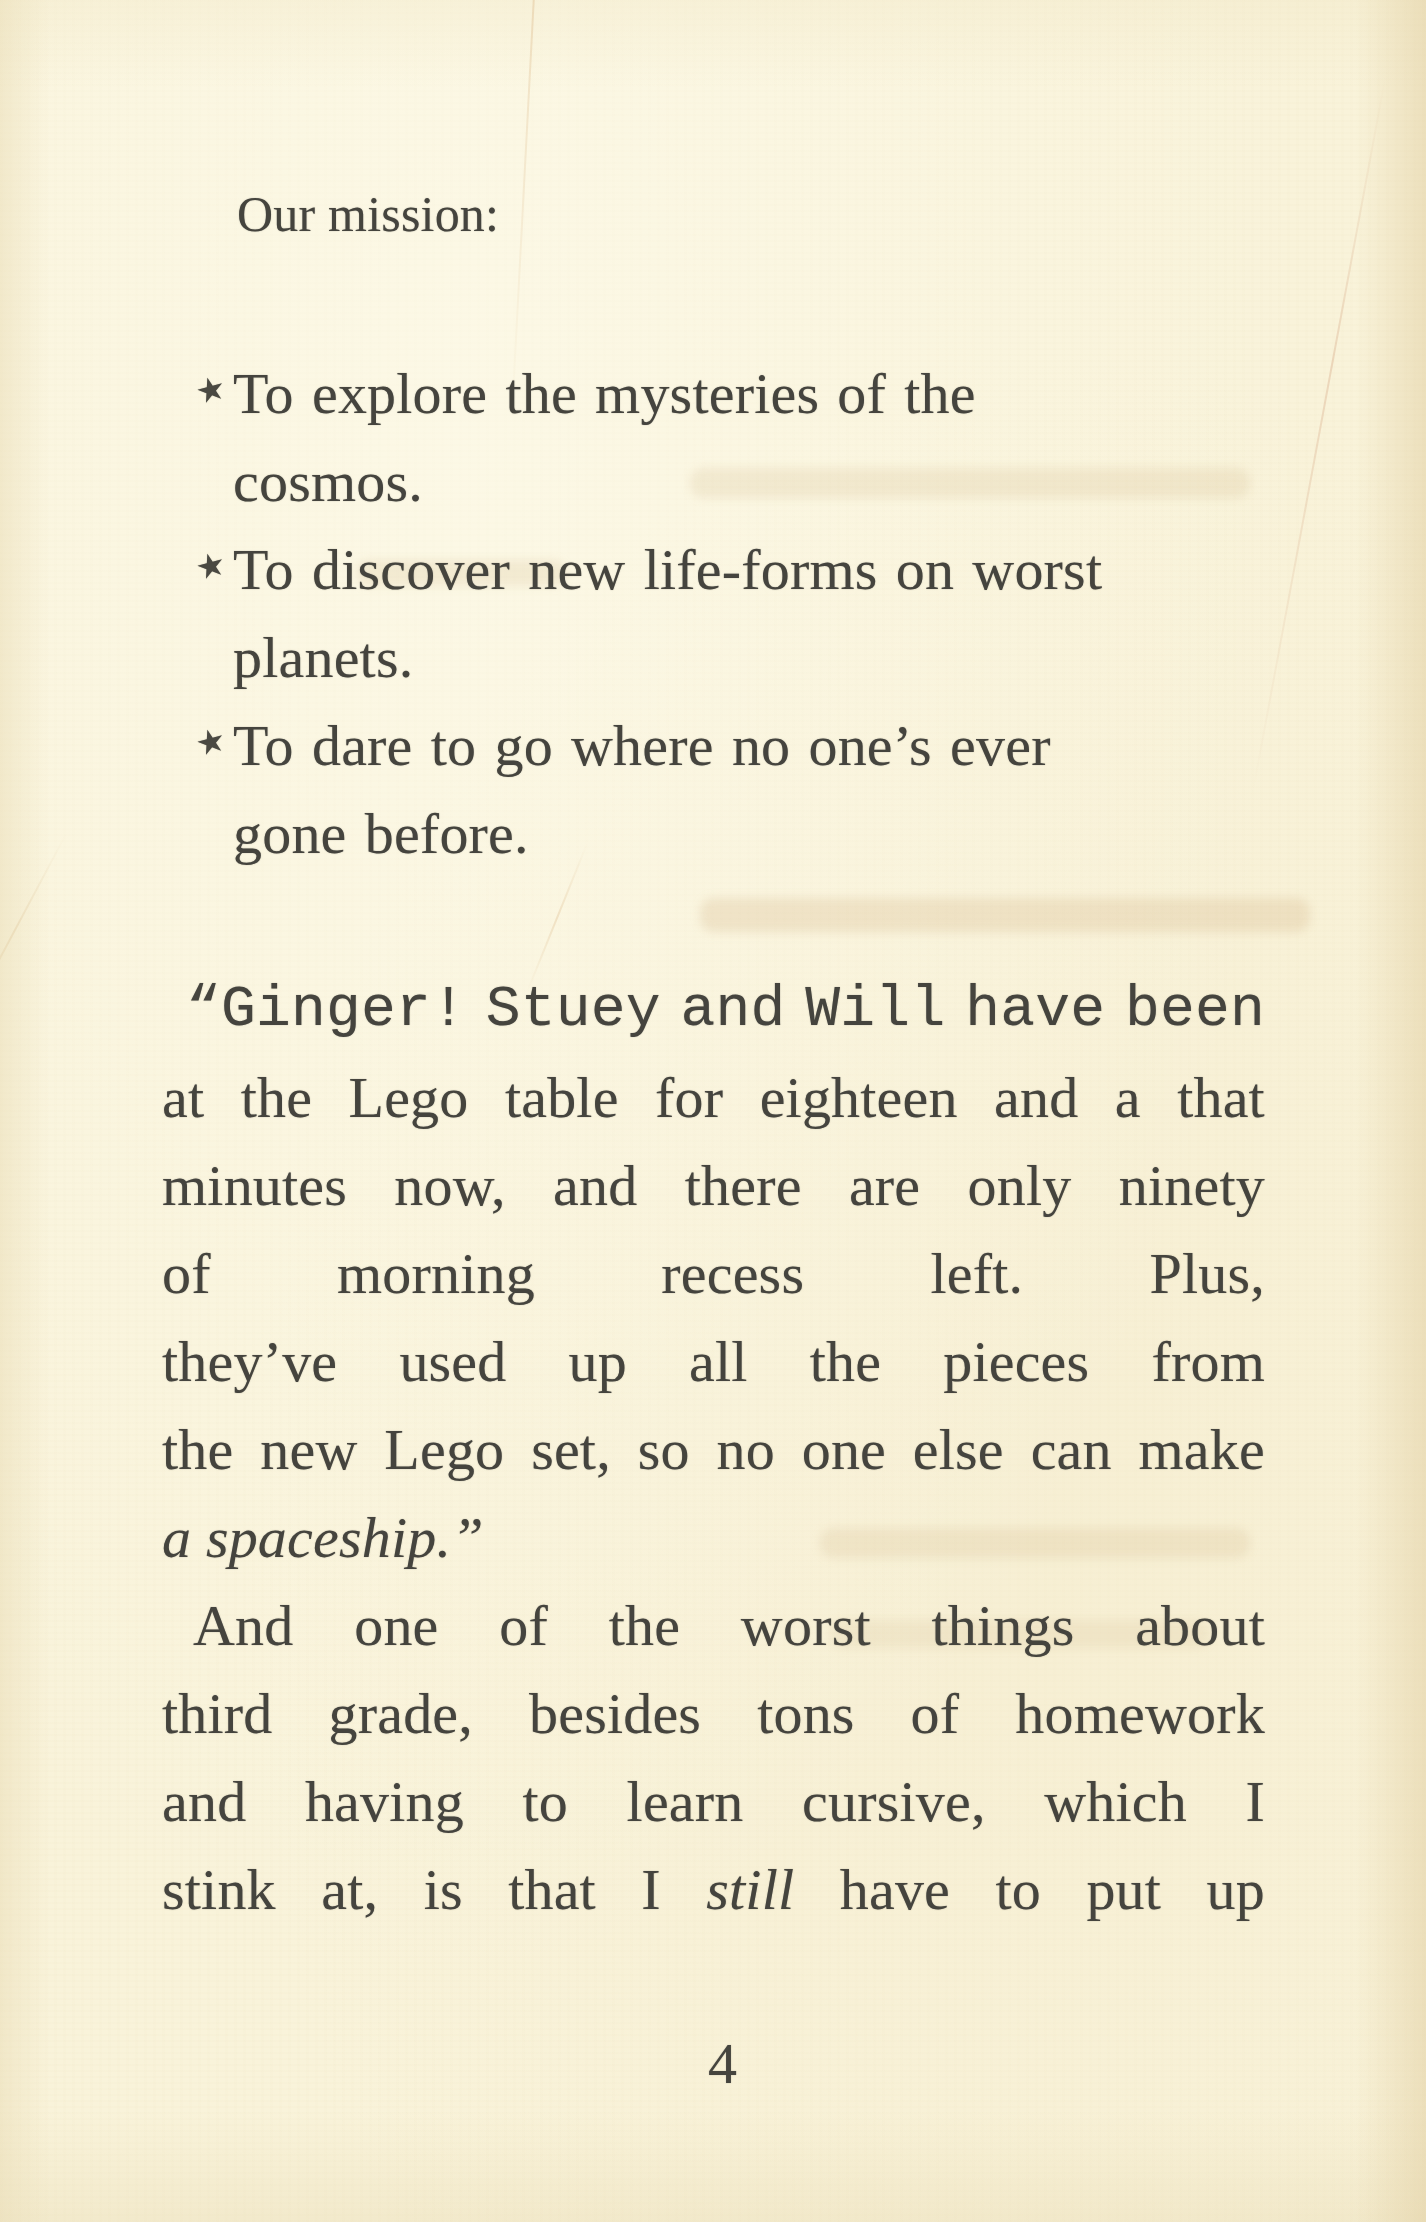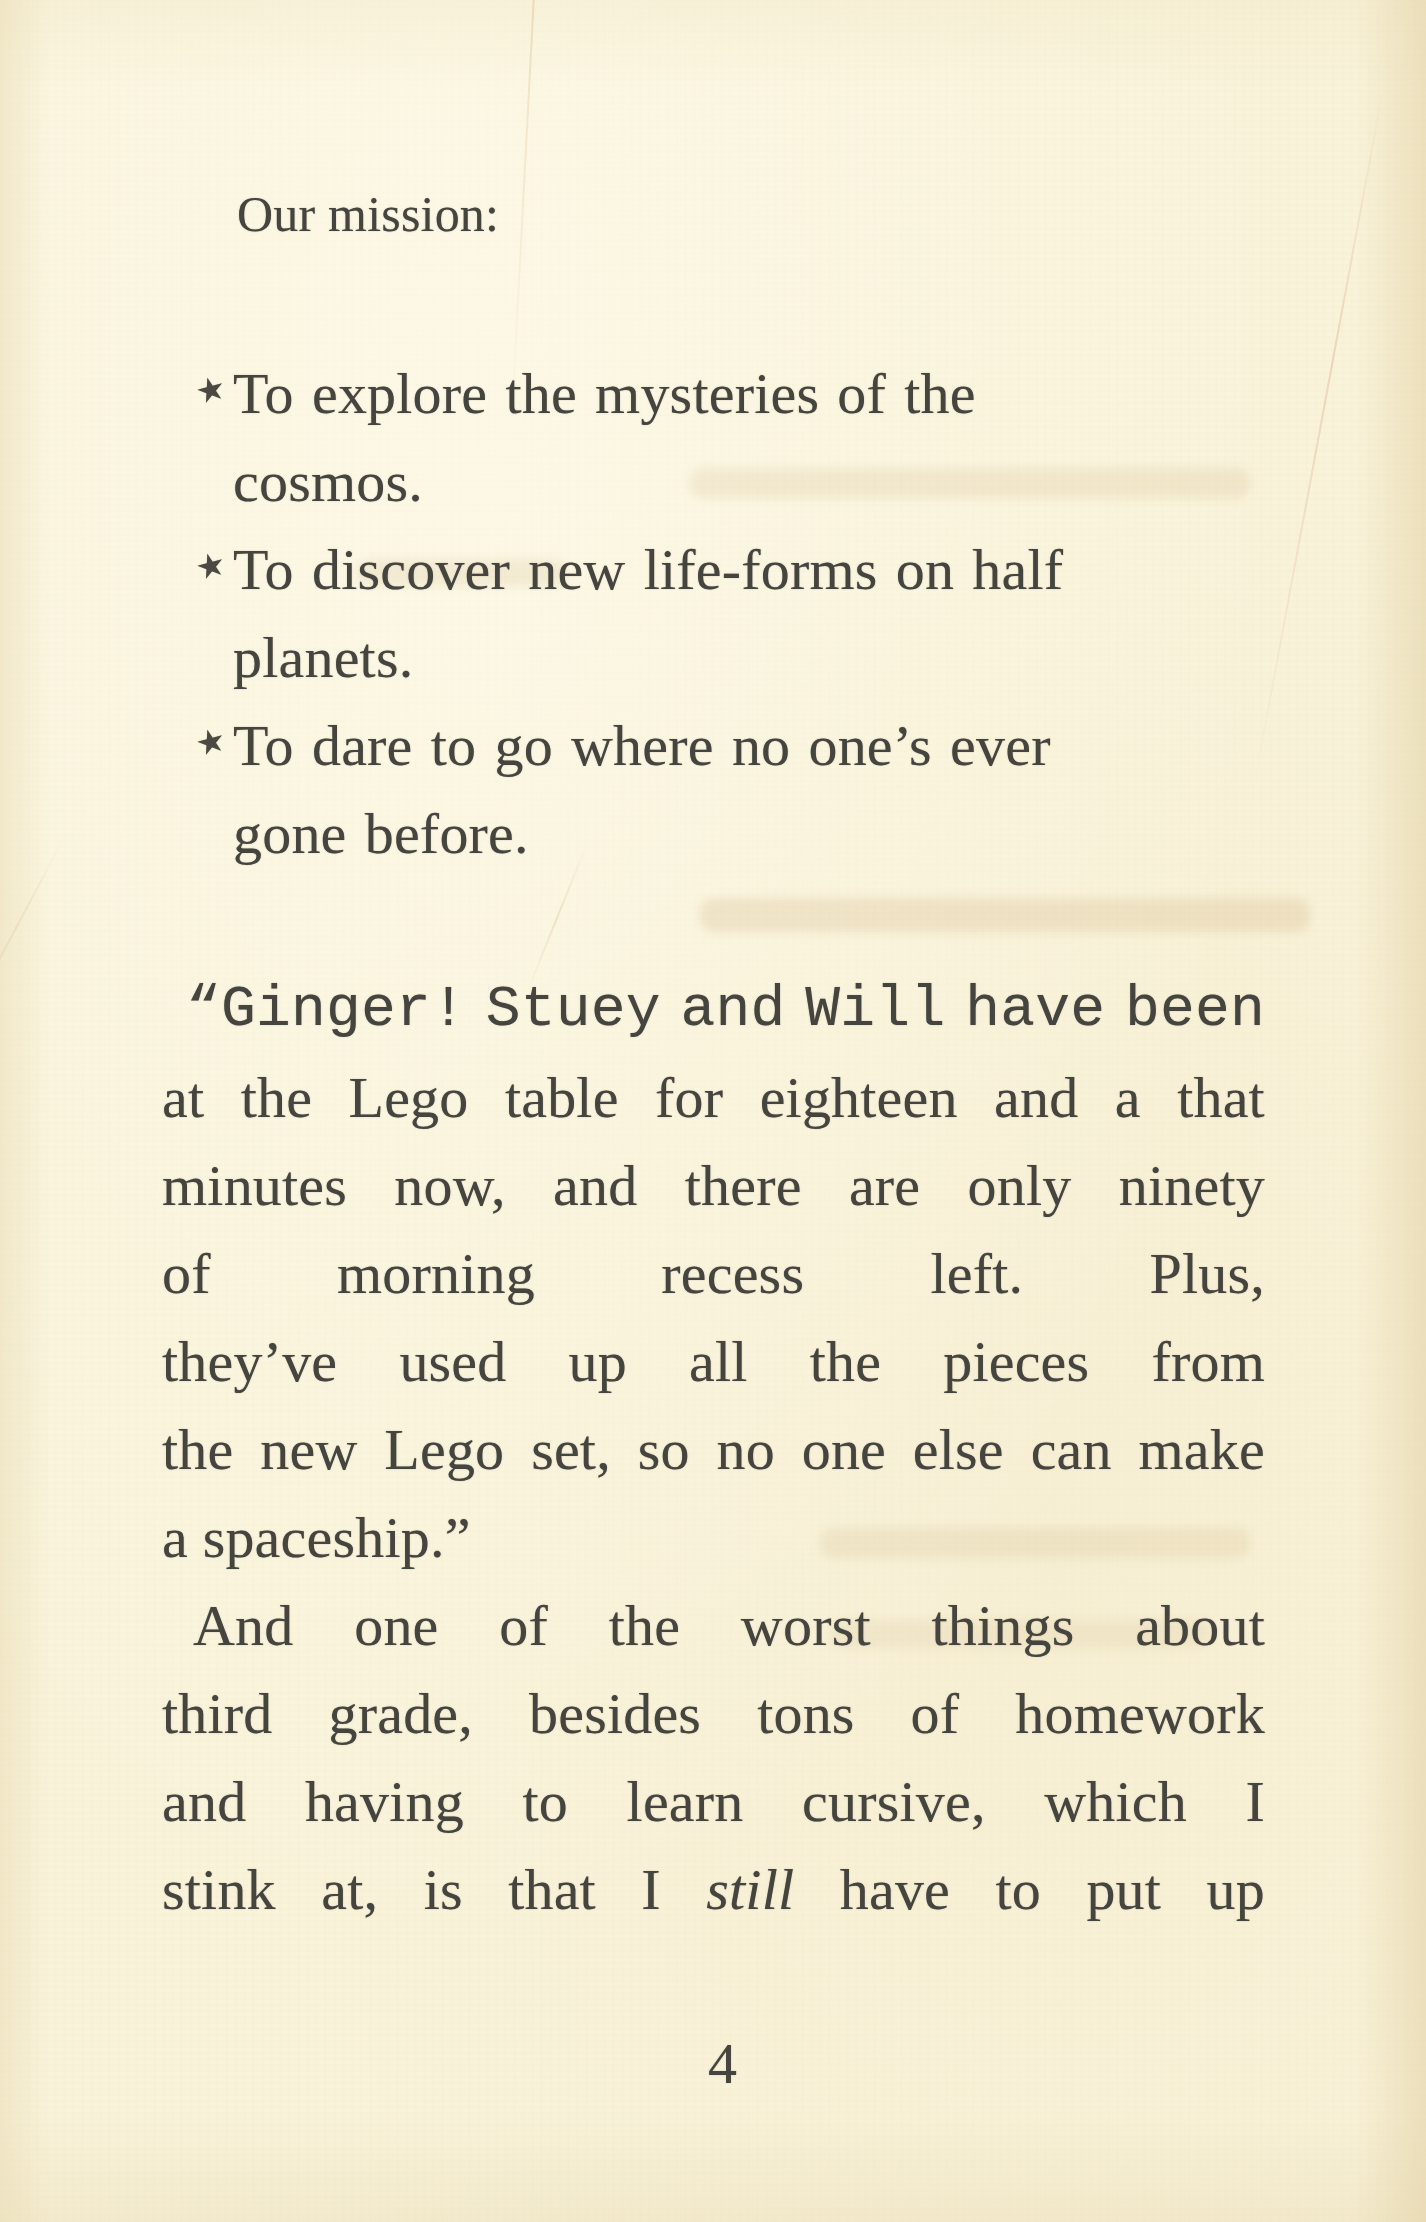--- a/index.html
+++ b/index.html
@@ -51,21 +51,21 @@
     transform:rotate(-15deg);
     color:#4a4942;
     text-shadow:0 0 1px rgba(69,68,62,0.5);
   }
   .body-copy{
     position:absolute;left:162px;top:966px;width:1103px;
     font-size:58px;line-height:88px;
   }
   .jline{display:flex;justify-content:space-between;height:88px;white-space:nowrap;}
   .jline .w{display:inline-block;}
-  .plainline{height:88px;white-space:nowrap;}
+  .plainline{height:88px;white-space:nowrap;font-style:italic;}
   .w em{}
   .page-num{
     position:absolute;left:708px;top:2020px;
     font-size:58px;line-height:88px;
   }
   
   .scratch{position:absolute;pointer-events:none;}
   .scratch-1{left:522px;top:-10px;width:2px;height:430px;transform:rotate(3deg);
     background:linear-gradient(to bottom, rgba(214,172,120,0.32), rgba(214,172,120,0.10) 70%, rgba(214,172,120,0));}
   .scratch-2{left:1318px;top:70px;width:2px;height:730px;transform:rotate(10.5deg);
@@ -103,21 +103,21 @@
   <div class="heading text">Our mission:</div>
 
   <ul class="bullets text" id="mission-list">
       <li class="bullet-item">
         <span class="star">★</span>
         <div>To explore the mysteries of the</div>
         <div>cosmos.</div>
       </li>
       <li class="bullet-item">
         <span class="star">★</span>
-        <div>To discover new life-forms on half</div>
+        <div>To discover new life-forms on worst</div>
         <div>planets.</div>
       </li>
       <li class="bullet-item">
         <span class="star">★</span>
         <div>To dare to go where no one’s ever</div>
         <div>gone before.</div>
       </li>
     </ul>
 
   <div class="body-copy text" id="body-copy">

